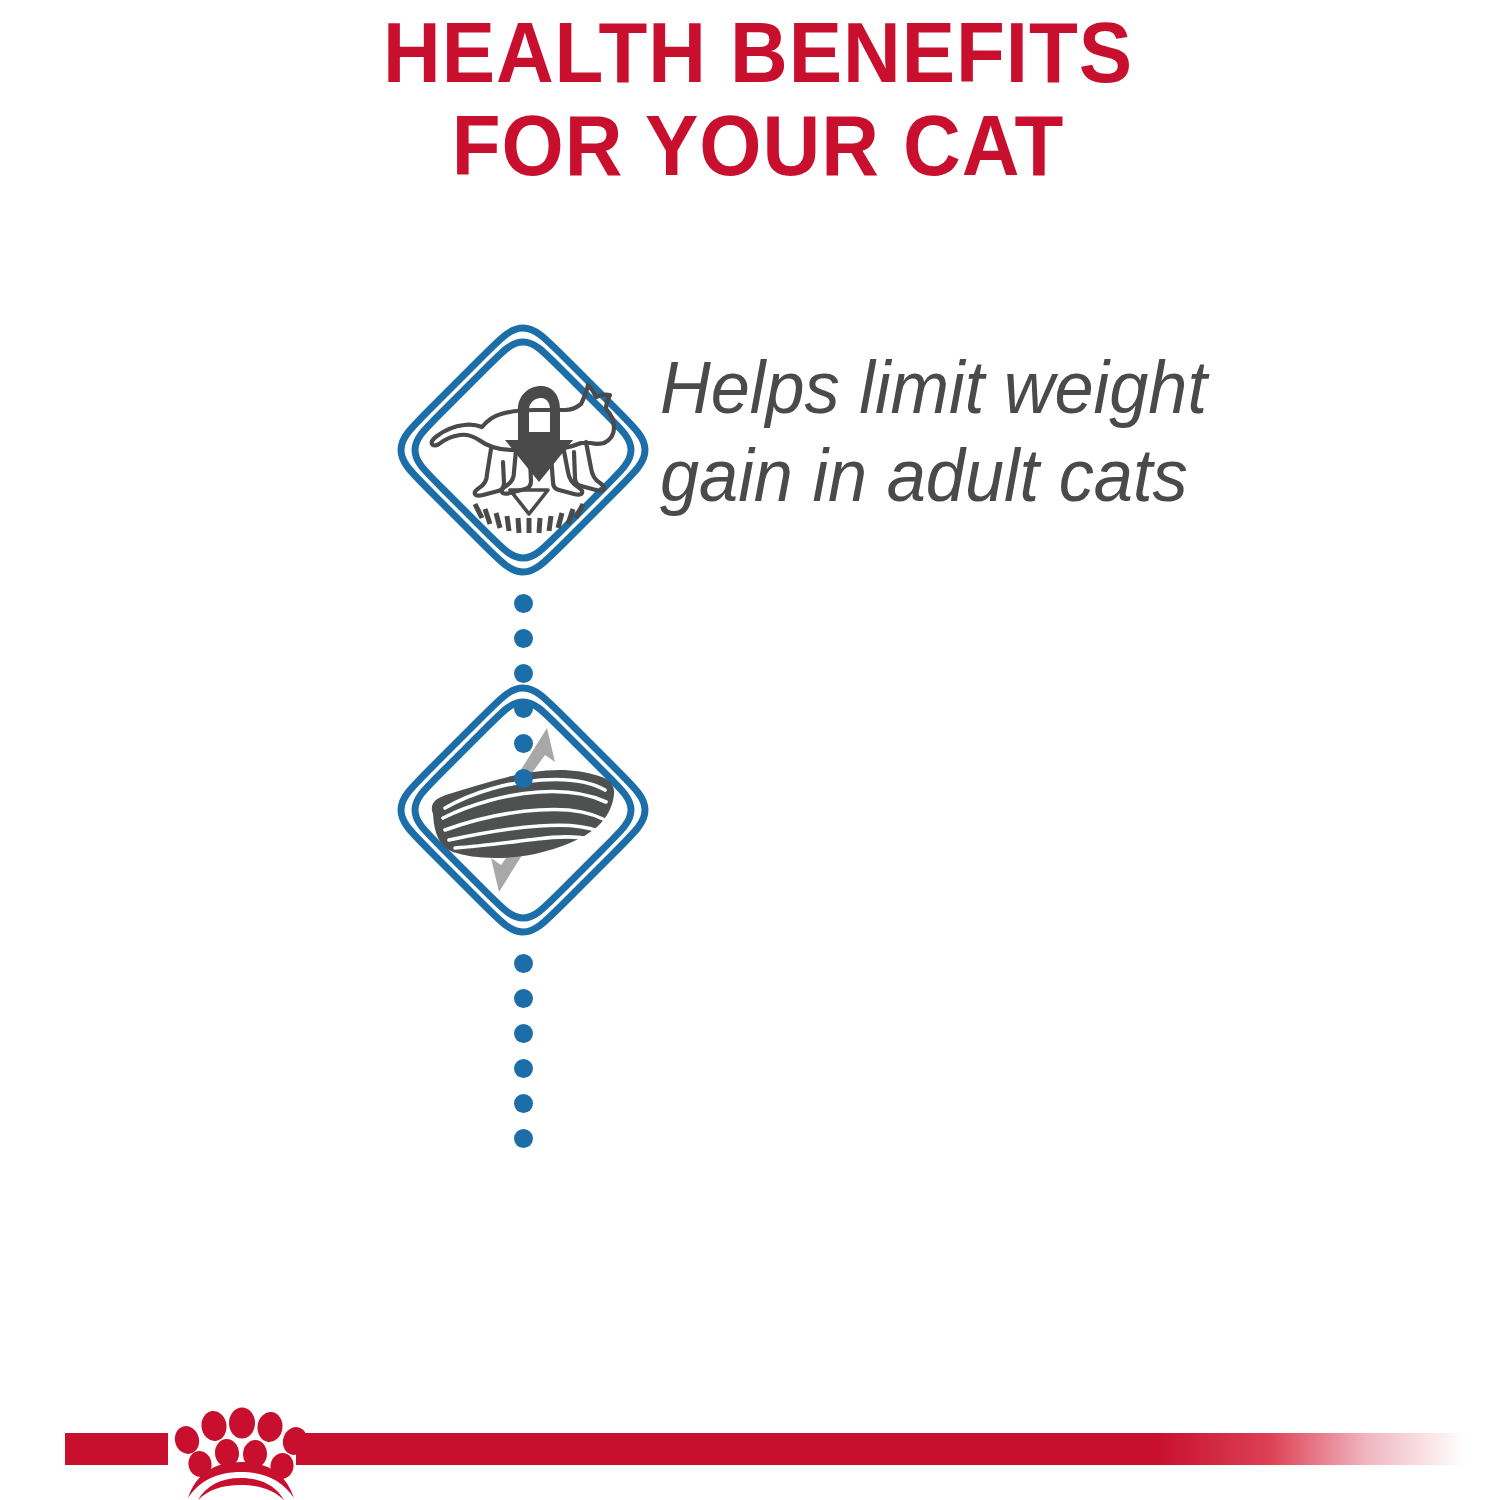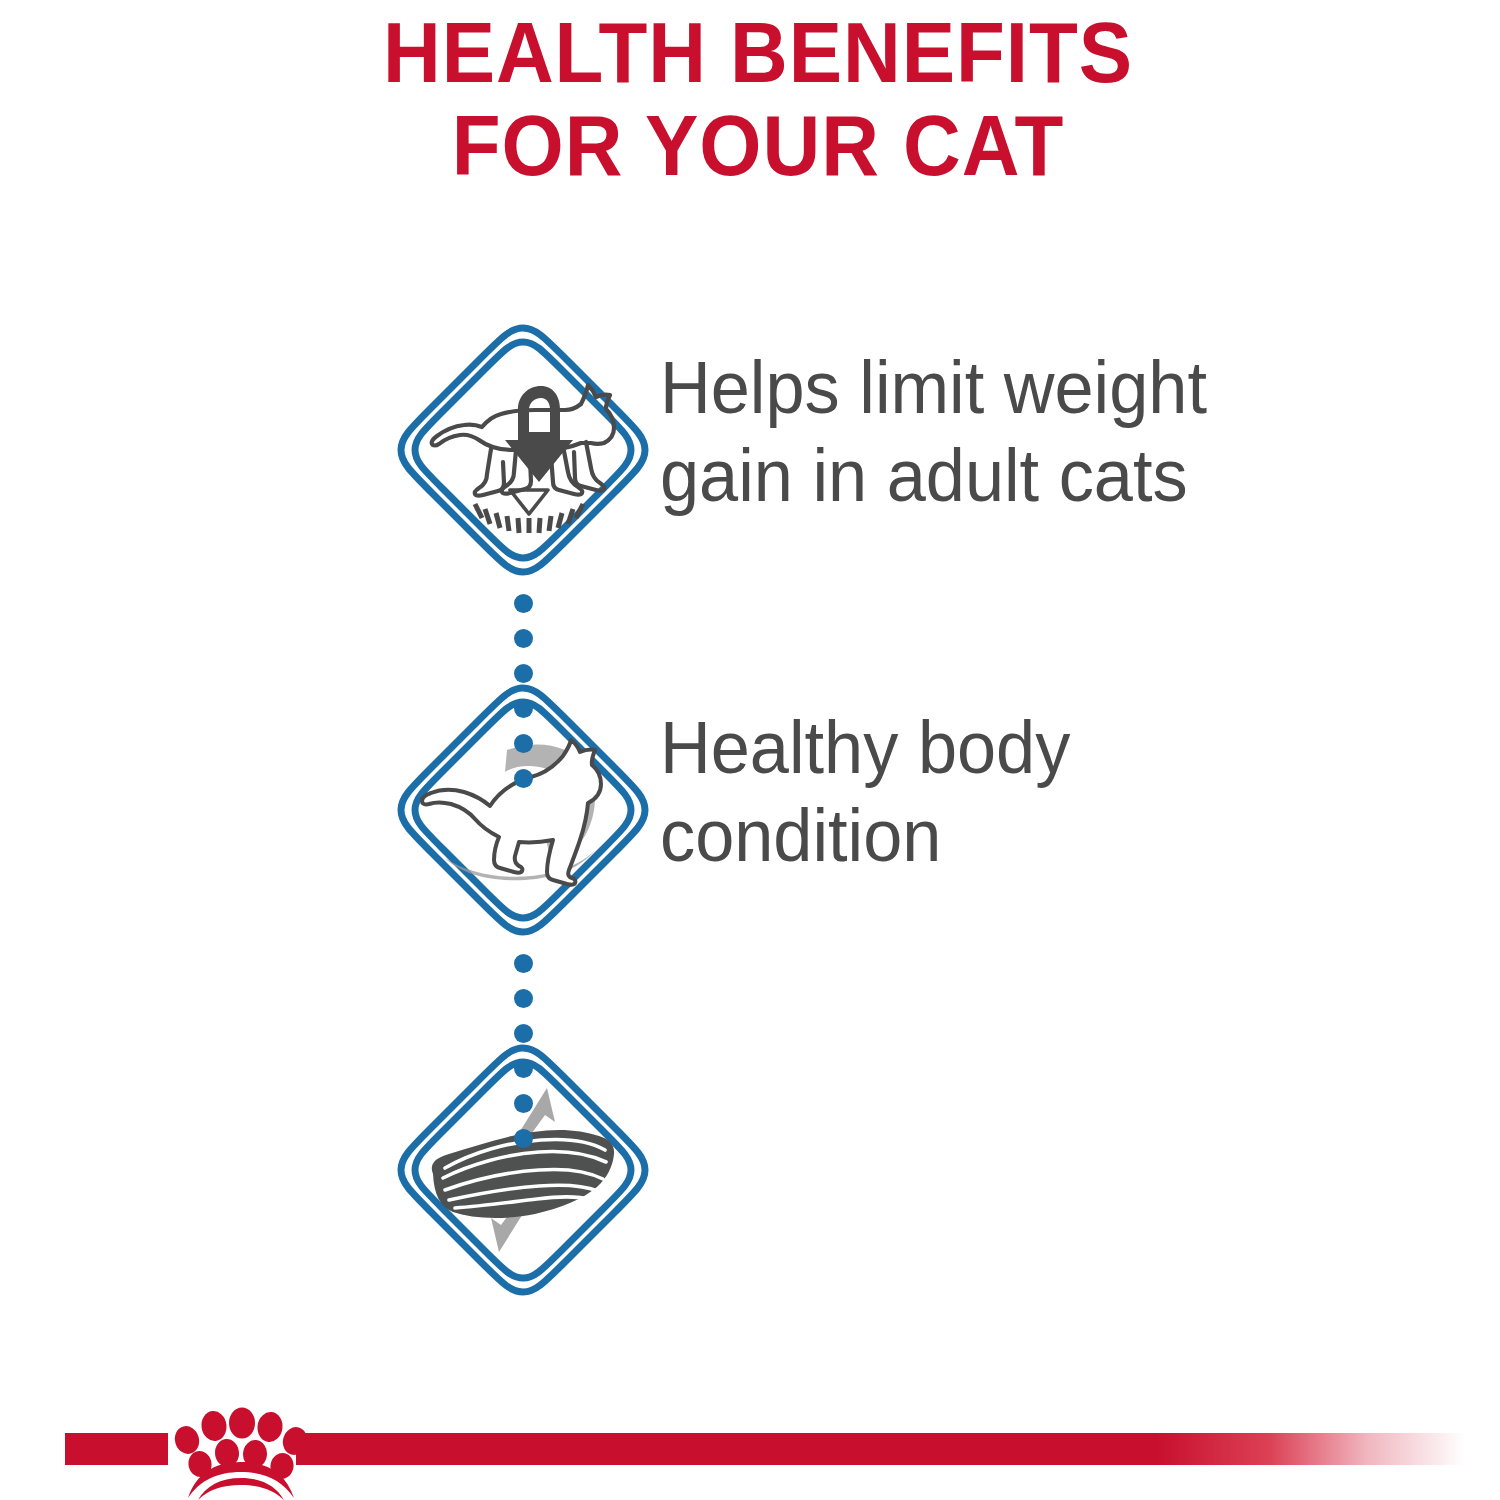--- a/index.html
+++ b/index.html
@@ -43,20 +43,21 @@
     transform-origin: center center;
     white-space: nowrap;
   }
 
   
   .benefits {
     position: absolute;
     left: 0;
     top: 318px;
     width: 1310px;
+    font-style: italic;
   }
   .benefit-row {
     position: relative;
     height: 360px;
     display: flex;
     align-items: flex-start;
   }
   .badge-col {
     position: relative;
     width: 660px;
@@ -226,93 +227,36 @@
               <line x1="188" y1="182" x2="181" y2="196"></line>
             </g>
           </svg>
         </div>
       </div>
       <div class="text-col">
         <div class="benefit-text">Helps limit weight gain in adult cats</div>
       </div>
     </div>
 
+
     <div class="benefit-row">
       <div class="badge-col">
         <div class="badge">
           <svg viewBox="0 0 256 256" xmlns="http://www.w3.org/2000/svg">
             <g fill="none" stroke="#1C6EA8" stroke-width="7" stroke-linejoin="round" stroke-linecap="round">
               <path d="M128 6 C140 6 148 14 172 38 L218 84 C242 108 250 116 250 128
                        C250 140 242 148 218 172 L172 218 C148 242 140 250 128 250
                        C116 250 108 242 84 218 L38 172 C14 148 6 140 6 128
                        C6 116 14 108 38 84 L84 38 C108 14 116 6 128 6 Z"></path>
               <path d="M128 20 C139 20 146 27 167 48 L208 89 C229 110 236 117 236 128
                        C236 139 229 146 208 167 L167 208 C146 229 139 236 128 236
                        C117 236 110 229 89 208 L48 167 C27 146 20 139 20 128
                        C20 117 27 110 48 89 L89 48 C110 27 117 20 128 20 Z"></path>
             </g>
 
-            <path d="M112 68 C144 56 178 64 192 86 C203 104 202 128 193 148
-                     C186 164 172 174 156 178 L150 154 C166 148 176 134 176 118
-                     C176 98 158 84 134 84 C124 84 116 86 110 90 Z" fill="#9A9A9A" opacity="0.75"></path>
-            <path d="M50 176 C76 194 120 200 158 190 C178 185 192 177 200 168
-                     C186 186 160 196 130 198 C96 200 66 192 50 176 Z" fill="#9A9A9A" opacity="0.75"></path>
-
-            <path d="M168 74
-                     C172 68 175 63 176 58
-                     C180 61 183 65 185 70
-                     C190 68 195 67 200 68
-                     C198 73 196 78 197 83
-                     C203 88 206 95 206 102
-                     C206 110 201 117 193 121
-                     C192 133 189 146 185 158
-                     C181 170 177 180 174 188
-                     C172 193 174 195 177 196
-                     C180 197 181 199 180 201
-                     C179 203 176 203 172 202
-                     L158 198 C154 197 152 194 152 190
-                     C152 180 155 168 158 158
-                     C148 160 136 161 124 160
-                     L120 174 C119 179 121 182 124 184
-                     C127 185 128 187 127 189
-                     C126 191 123 191 119 190
-                     L105 186 C101 185 99 182 99 178
-                     C99 170 101 162 104 155
-                     C94 150 86 144 80 137
-                     C74 130 66 125 56 122
-                     C48 120 40 120 34 122
-                     C30 123 27 122 27 119
-                     C27 116 30 113 36 111
-                     C46 107 58 107 69 110
-                     C79 113 88 118 95 124
-                     C104 110 118 100 136 95
-                     C148 92 158 86 168 74 Z" fill="#FFFFFF" stroke="#4A4A4A" stroke-width="4" stroke-linejoin="round" stroke-linecap="round"></path>
-          </svg>
-        </div>
-      </div>
-      <div class="text-col">
-        <div class="benefit-text">Healthy body condition</div>
-      </div>
-    </div>
-
-    <div class="benefit-row">
-      <div class="badge-col">
-        <div class="badge">
-          <svg viewBox="0 0 256 256" xmlns="http://www.w3.org/2000/svg">
-            <g fill="none" stroke="#1C6EA8" stroke-width="7" stroke-linejoin="round" stroke-linecap="round">
-              <path d="M128 6 C140 6 148 14 172 38 L218 84 C242 108 250 116 250 128
-                       C250 140 242 148 218 172 L172 218 C148 242 140 250 128 250
-                       C116 250 108 242 84 218 L38 172 C14 148 6 140 6 128
-                       C6 116 14 108 38 84 L84 38 C108 14 116 6 128 6 Z"></path>
-              <path d="M128 20 C139 20 146 27 167 48 L208 89 C229 110 236 117 236 128
-                       C236 139 229 146 208 167 L167 208 C146 229 139 236 128 236
-                       C117 236 110 229 89 208 L48 167 C27 146 20 139 20 128
-                       C20 117 27 110 48 89 L89 48 C110 27 117 20 128 20 Z"></path>
-            </g>
-
             <g fill="#A8A8A8">
               <path d="M116 130 L132 108 L122 100 L152 52 L160 86 L150 79 L134 101 L126 95 Z" transform="translate(0,-6)"></path>
               <path d="M140 126 L124 148 L134 156 L104 204 L96 170 L106 177 L122 155 L130 161 Z" transform="translate(0,6)"></path>
             </g>
 
             <path d="M38 132 C34 122 40 116 54 112 C80 104 110 94 138 90
                      C164 86 186 88 204 94 C214 97 220 103 219 112
                      C218 124 212 136 202 145 C188 157 166 166 140 172
                      C110 178 78 177 58 170 C45 165 39 152 38 132 Z" fill="#4F5050"></path>
             <g stroke="#FFFFFF" stroke-width="3.6" fill="none" stroke-linecap="round">

